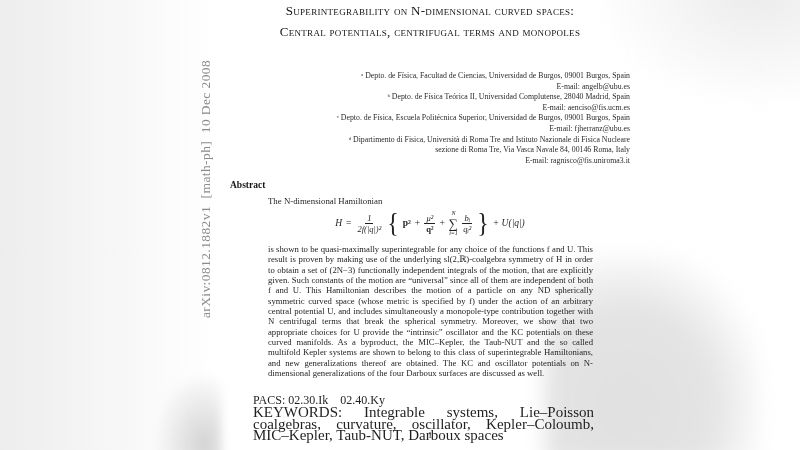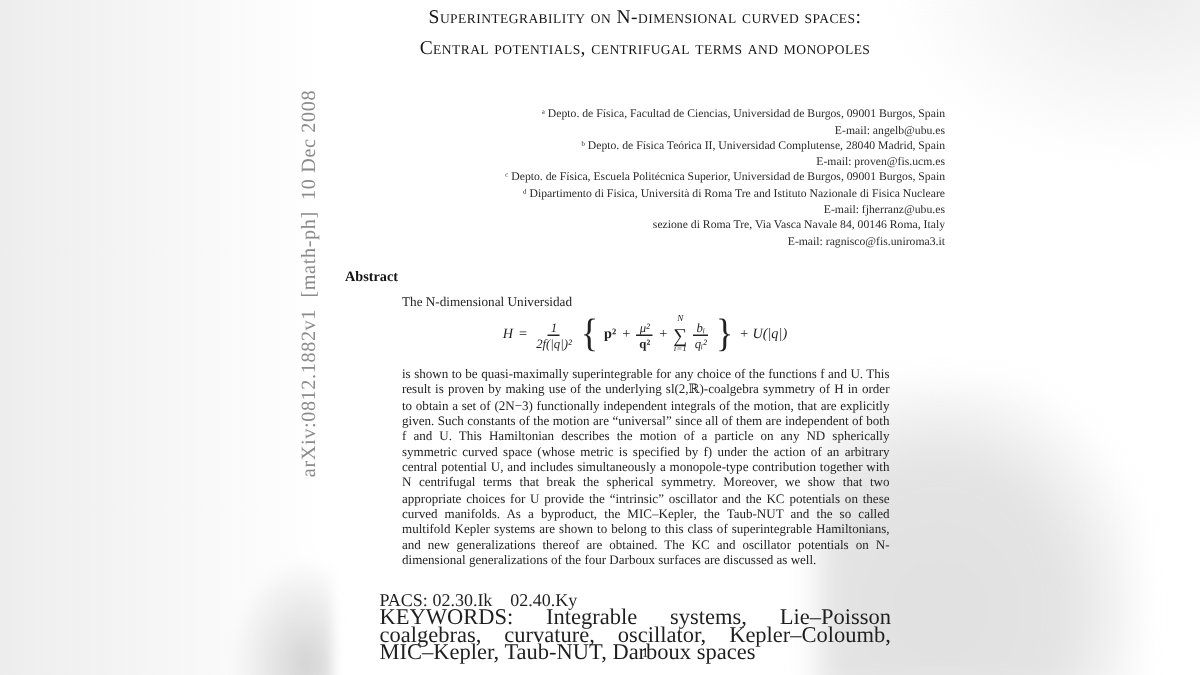--- a/index.html
+++ b/index.html
@@ -108,31 +108,31 @@
   <div class="content">
 
     <div class="abs title-line" style="top:3px">Superintegrability on N-dimensional curved spaces:</div>
     <div class="abs title-line" style="top:24px">Central potentials, centrifugal terms and monopoles</div>
 
 
     <div class="abs aff-block" style="top:71px">
       <div class="aff-line">ᵃ Depto. de Física, Facultad de Ciencias, Universidad de Burgos, 09001 Burgos, Spain</div>
       <div class="aff-line">E-mail: angelb@ubu.es</div>
       <div class="aff-line">ᵇ Depto. de Física Teórica II, Universidad Complutense, 28040 Madrid, Spain</div>
-      <div class="aff-line">E-mail: proven@fis.ucm.es</div>
+      <div class="aff-line">E-mail: aenciso@fis.ucm.es</div>
       <div class="aff-line">ᶜ Depto. de Física, Escuela Politécnica Superior, Universidad de Burgos, 09001 Burgos, Spain</div>
+      <div class="aff-line">E-mail: fjherranz@ubu.es</div>
       <div class="aff-line">ᵈ Dipartimento di Fisica, Università di Roma Tre and Istituto Nazionale di Fisica Nucleare</div>
-      <div class="aff-line">E-mail: fjherranz@ubu.es</div>
       <div class="aff-line">sezione di Roma Tre, Via Vasca Navale 84, 00146 Roma, Italy</div>
       <div class="aff-line">E-mail: ragnisco@fis.uniroma3.it</div>
     </div>
 
     <div class="abs abstract-heading" style="top:180px">Abstract</div>
 
-    <div class="abs intro-line" style="top:196px; left:38px">The N-dimensional Universidad</div>
+    <div class="abs intro-line" style="top:196px; left:38px">The N-dimensional Hamiltonian</div>
 
     <div class="abs equation" style="top:204px">
       <span class="math-var">H</span>
       <span class="eq-sym">=</span>
       <span class="frac">
         <span class="num">1</span>
         <span class="den">2f(|q|)²</span>
       </span>
       <span class="brace">{</span>
       <span class="bold-var">p²</span>

